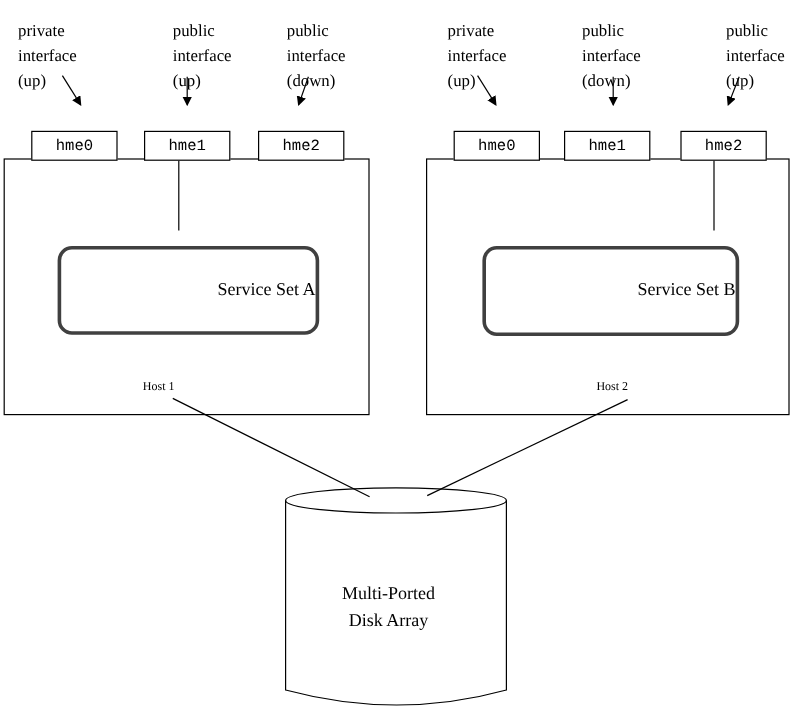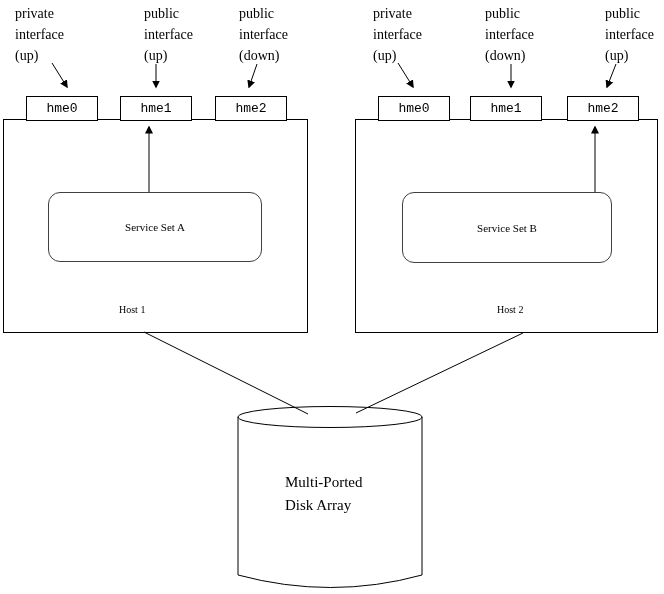--- a/index.html
+++ b/index.html
@@ -9,21 +9,21 @@
   }
   #canvas {
     position: relative;
     width: 664px;
     height: 594px;
     background: #ffffff;
     font-family: "Liberation Serif", "DejaVu Serif", serif;
     color: #000000;
     overflow: hidden;
   }
-  .abs { position: absolute; }
+  .abs { position: absolute; margin-top: 13px; }
   .iface-label {
     top: 3px;
     font-size: 14px;
     line-height: 21px;
     white-space: nowrap;
   }
   .iface-box {
     top: 96px;
     height: 23px;
     width: 70px;
@@ -36,42 +36,43 @@
     font-family: Liberation Mono, monospace;
   }
   .host-box {
     top: 119px;
     height: 212px;
     border: 1px solid #000;
     background: #fff;
     z-index: 1;
   }
   .service-set {
-    border: 1px solid #404040;
+    border: 3px solid #404040;
     border-radius: 12px;
     background: #fff;
     display: flex;
     align-items: center;
-    justify-content: center;
-    font-size: 11px;
+    justify-content: flex-end;
+    font-size: 15px;
     z-index: 2;
   }
   .host-label {
     top: 304px;
     font-size: 10px;
     white-space: nowrap;
     z-index: 4;
   }
   .disk-label {
     left: 285px;
     top: 471px;
     font-size: 15px;
     line-height: 23px;
     white-space: nowrap;
     z-index: 4;
+    text-align: center;
   }
   svg.linework {
     position: absolute;
     left: 0;
     top: 0;
     z-index: 2;
   }
 </style>
 </head>
 <body>

